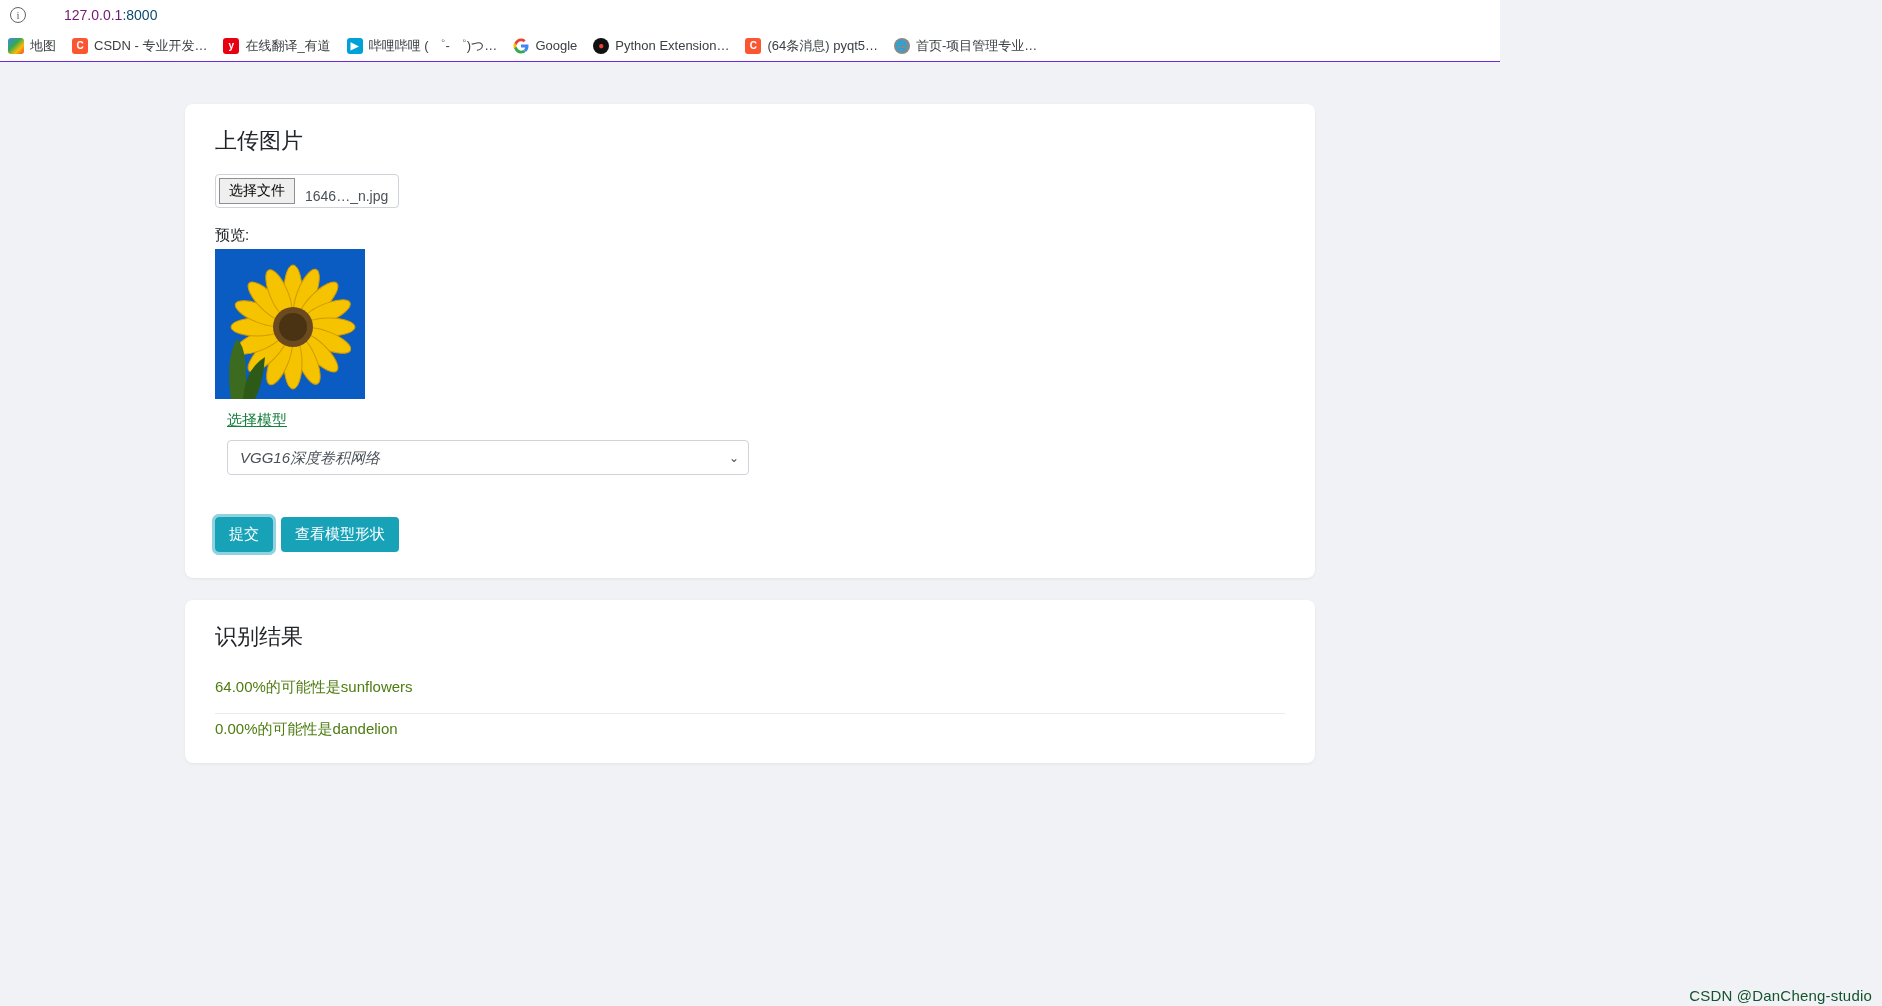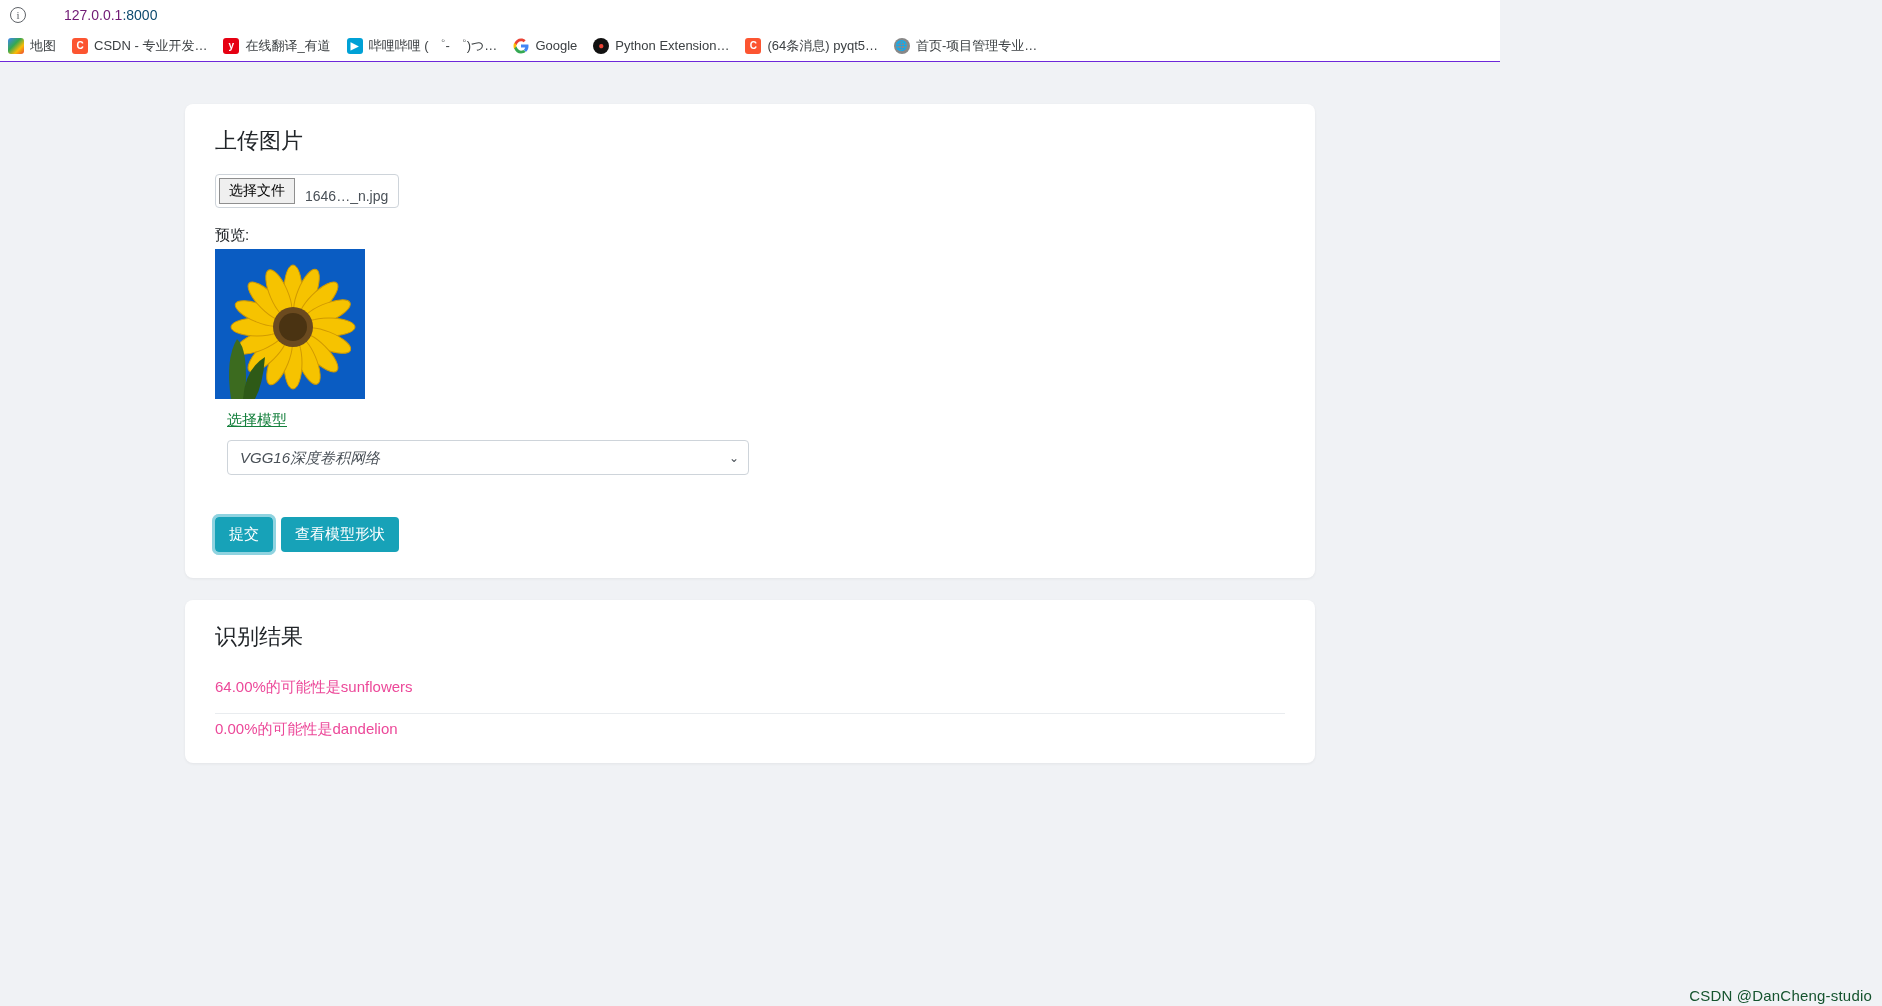--- a/index.html
+++ b/index.html
@@ -102,21 +102,21 @@
       border-radius:4px; padding:8px 14px; font-size:15px;
       cursor:pointer;
     }
     .btn.primary-focus {
       outline:3px solid #8fd3e0; outline-offset:0;
       box-shadow:0 0 0 3px rgba(23,162,184,.35);
     }
     .result-card { padding:22px 30px 8px 30px; }
     .result-card h2 { margin-bottom:20px; }
     .result-row {
-      font-size:15px; color:#ec4899;
+      font-size:15px; color:#4d7c0f;
       padding: 6px 0 16px 0;
       border-bottom:1px solid #e9ecef;
     }
     .result-row:last-child { border-bottom:none; }
     .watermark {
       position:fixed; bottom:2px; right:10px;
       font-size:15px; color:#14532d; letter-spacing:.2px;
       pointer-events:none; user-select:none;
     }
     .stack { display:flex; flex-direction:column; align-items:center; width:100%; }

